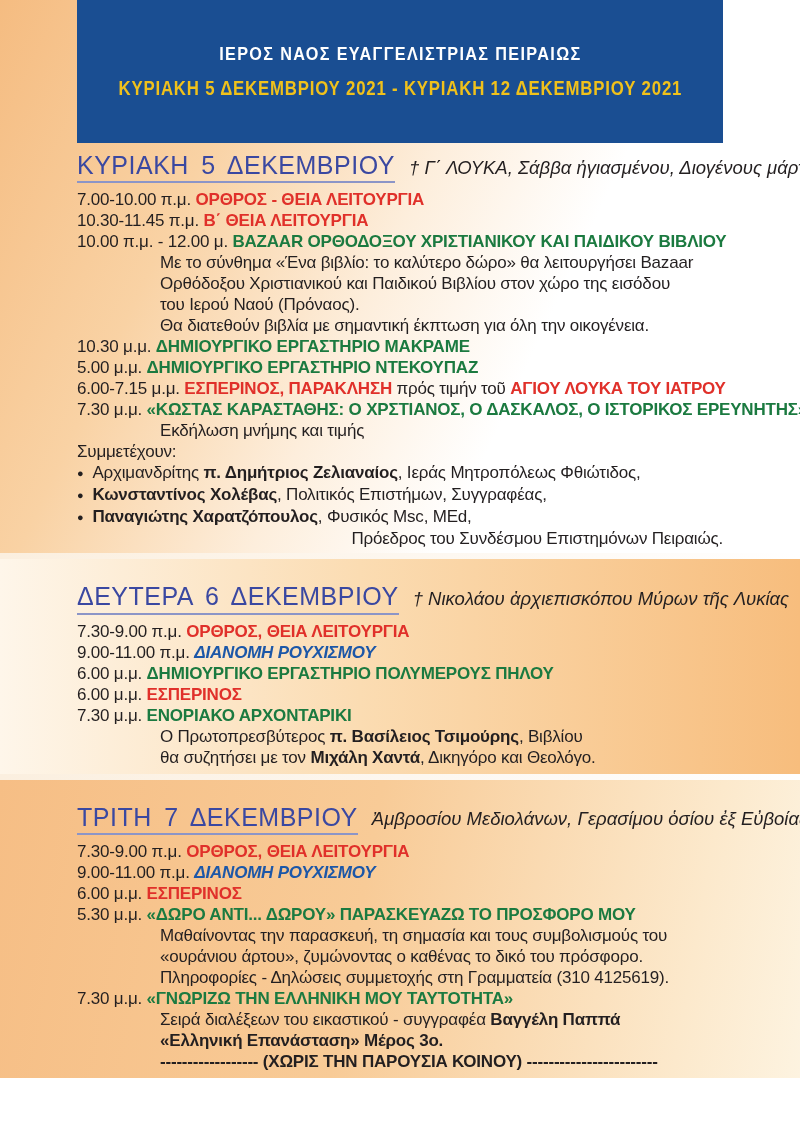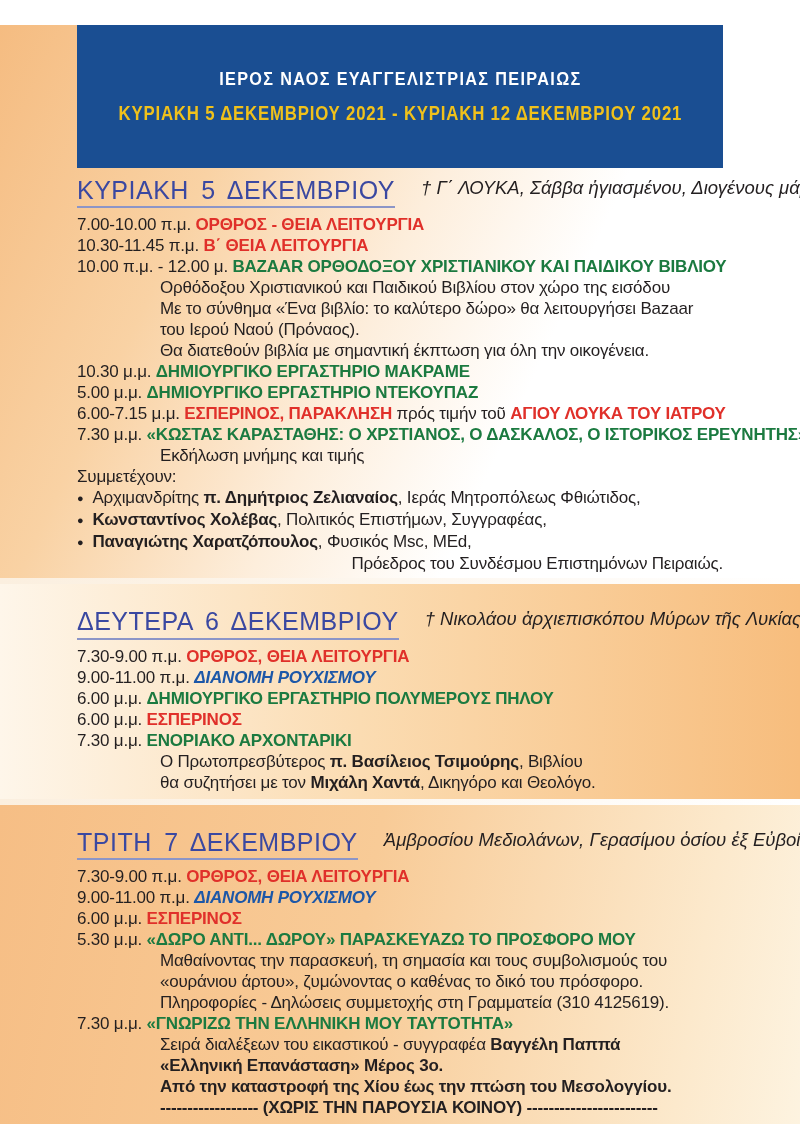--- a/index.html
+++ b/index.html
@@ -10,21 +10,20 @@
   }
   .page{
     position:relative;width:800px;height:1133px;overflow:hidden;
     display:flex;flex-direction:column;
   }
   
   .region-top{
     background:linear-gradient(115deg,
       var(--orange,#F5BC81) 0%, #F9D2A4 26%, #FDEEDC 48%, #FFFFFF 66%);
     padding-bottom:4px;
-    margin-top:25px;
   }
   .gap{height:6px;background:linear-gradient(90deg,#FBEFDF,#FFFFFF);}
   .banner{
     margin-left:77px;width:646px;height:143px;
     background:var(--banner-bg,#1A4E92);
     display:flex;flex-direction:column;align-items:center;justify-content:center;
     gap:11px;
   }
   .banner-title{
     color:var(--banner-title,#FFFFFF);font-weight:700;font-size:18px;
@@ -42,21 +41,21 @@
   }
   .day--tuesday{
     flex:1;
     background:linear-gradient(100deg,
       var(--orange,#F5BC81) 0%, #F7C furthers 0%, #F8CB97 45%, #FCE9CC 85%, #FDF3E0 100%);
     background:linear-gradient(100deg,#F6BE85 0%,#F8CB97 45%,#FCE9CC 85%,#FDF3E0 100%);
     padding-bottom:6px;
   }
   .day-header{
     padding:0 77px;margin-bottom:6px;
-    display:flex;align-items:flex-start;gap:26px;white-space:nowrap;
+    display:flex;align-items:center;gap:14px;white-space:nowrap;
   }
   .day-name{
     margin:0;font-weight:400;font-size:25px;line-height:1.05;
     color:var(--day-heading,#3A48A1);
     letter-spacing:.5px;word-spacing:5px;
     border-bottom:2px solid #8C95C7;padding-bottom:3px;
   }
   .day-feast{
     font-style:italic;font-size:18.5px;color:var(--ink,#231F20);
   }
@@ -84,22 +83,22 @@
 
   <section class="day day--sunday">
         <div class="day-header">
           <h2 class="day-name">ΚΥΡΙΑΚΗ 5 ΔΕΚΕΜΒΡΙΟΥ</h2>
           <span class="day-feast">† Γ΄ ΛΟΥΚΑ, Σάββα ἡγιασμένου, Διογένους μάρτυρος</span>
         </div>
         <div class="day-lines">
           <p class="line"><span>7.00-10.00 π.μ. </span><span class="bold c-red">ΟΡΘΡΟΣ - ΘΕΙΑ ΛΕΙΤΟΥΡΓΙΑ</span></p>
           <p class="line"><span>10.30-11.45 π.μ. </span><span class="bold c-red">Β΄ ΘΕΙΑ ΛΕΙΤΟΥΡΓΙΑ</span></p>
           <p class="line"><span>10.00 π.μ. - 12.00 μ. </span><span class="bold c-green">BAZAAR ΟΡΘΟΔΟΞΟΥ ΧΡΙΣΤΙΑΝΙΚΟΥ ΚΑΙ ΠΑΙΔΙΚΟΥ ΒΙΒΛΙΟΥ</span></p>
+          <p class="line indent"><span>Με το σύνθημα «Ένα βιβλίο: το καλύτερο δώρο» θα λειτουργήσει Bazaar</span></p>
           <p class="line indent"><span>Ορθόδοξου Χριστιανικού και Παιδικού Βιβλίου στον χώρο της εισόδου</span></p>
-          <p class="line indent"><span>Με το σύνθημα «Ένα βιβλίο: το καλύτερο δώρο» θα λειτουργήσει Bazaar</span></p>
           <p class="line indent"><span>του Ιερού Ναού (Πρόναος).</span></p>
           <p class="line indent"><span>Θα διατεθούν βιβλία με σημαντική έκπτωση για όλη την οικογένεια.</span></p>
           <p class="line"><span>10.30 μ.μ. </span><span class="bold c-green">ΔΗΜΙΟΥΡΓΙΚΟ ΕΡΓΑΣΤΗΡΙΟ ΜΑΚΡΑΜΕ</span></p>
           <p class="line"><span>5.00 μ.μ. </span><span class="bold c-green">ΔΗΜΙΟΥΡΓΙΚΟ ΕΡΓΑΣΤΗΡΙΟ ΝΤΕΚΟΥΠΑΖ</span></p>
           <p class="line"><span>6.00-7.15 μ.μ. </span><span class="bold c-red">ΕΣΠΕΡΙΝΟΣ, ΠΑΡΑΚΛΗΣΗ</span><span> πρός τιμήν τοῦ </span><span class="bold c-red">ΑΓΙΟΥ ΛΟΥΚΑ ΤΟΥ ΙΑΤΡΟΥ</span></p>
           <p class="line"><span>7.30 μ.μ. </span><span class="bold c-green">«ΚΩΣΤΑΣ ΚΑΡΑΣΤΑΘΗΣ: Ο ΧΡΣΤΙΑΝΟΣ, Ο ΔΑΣΚΑΛΟΣ, Ο ΙΣΤΟΡΙΚΟΣ ΕΡΕΥΝΗΤΗΣ»</span></p>
           <p class="line indent"><span>Εκδήλωση μνήμης και τιμής</span></p>
           <p class="line"><span>Συμμετέχουν:</span></p>
           <p class="line"><span class="bullet">●</span><span>Αρχιμανδρίτης </span><span class="bold">π. Δημήτριος Ζελιαναίος</span><span>, Ιεράς Μητροπόλεως Φθιώτιδος,</span></p>
           <p class="line"><span class="bullet">●</span><span class="bold">Κωνσταντίνος Χολέβας</span><span>, Πολιτικός Επιστήμων, Συγγραφέας,</span></p>
@@ -135,18 +134,17 @@
           <p class="line"><span>7.30-9.00 π.μ. </span><span class="bold c-red">ΟΡΘΡΟΣ, ΘΕΙΑ ΛΕΙΤΟΥΡΓΙΑ</span></p>
           <p class="line"><span>9.00-11.00 π.μ. </span><span class="bold c-blue">ΔΙΑΝΟΜΗ ΡΟΥΧΙΣΜΟΥ</span></p>
           <p class="line"><span>6.00 μ.μ. </span><span class="bold c-red">ΕΣΠΕΡΙΝΟΣ</span></p>
           <p class="line"><span>5.30 μ.μ. </span><span class="bold c-green">«ΔΩΡΟ ΑΝΤΙ... ΔΩΡΟΥ» ΠΑΡΑΣΚΕΥΑΖΩ ΤΟ ΠΡΟΣΦΟΡΟ ΜΟΥ</span></p>
           <p class="line indent"><span>Μαθαίνοντας την παρασκευή, τη σημασία και τους συμβολισμούς του</span></p>
           <p class="line indent"><span>«ουράνιου άρτου», ζυμώνοντας ο καθένας το δικό του πρόσφορο.</span></p>
           <p class="line indent"><span>Πληροφορίες - Δηλώσεις συμμετοχής στη Γραμματεία (310 4125619).</span></p>
           <p class="line"><span>7.30 μ.μ. </span><span class="bold c-green">«ΓΝΩΡΙΖΩ ΤΗΝ ΕΛΛΗΝΙΚΗ ΜΟΥ ΤΑΥΤΟΤΗΤΑ»</span></p>
           <p class="line indent"><span>Σειρά διαλέξεων του εικαστικού - συγγραφέα </span><span class="bold">Βαγγέλη Παππά</span></p>
           <p class="line indent"><span class="bold">«Ελληνική Επανάσταση» Μέρος 3ο.</span></p>
-          <p class="line indent"><span class="bold">Από την καταστροφή της Χίου έως την πτώση του Μεσολογγίου.</span></p>
           <p class="line indent"><span class="bold">------------------ (ΧΩΡΙΣ ΤΗΝ ΠΑΡΟΥΣΙΑ ΚΟΙΝΟΥ) ------------------------</span></p>
         </div>
       </section>
     </main>
 </div>
 
 </body></html>

